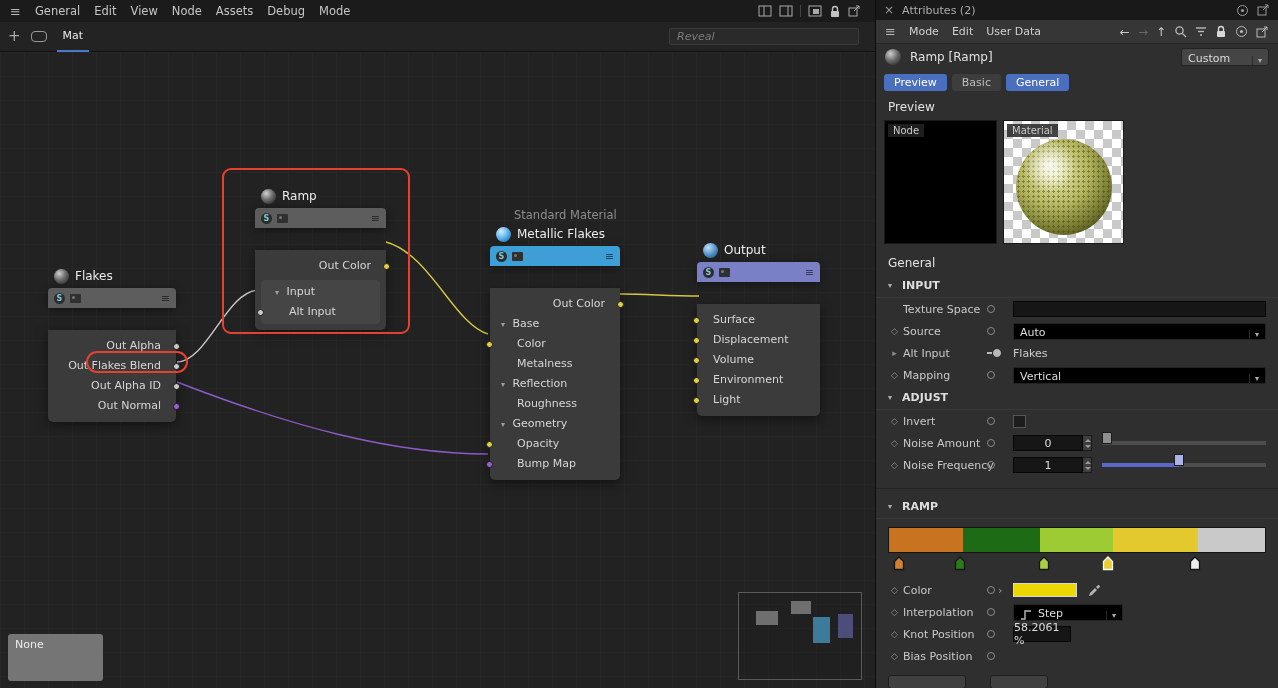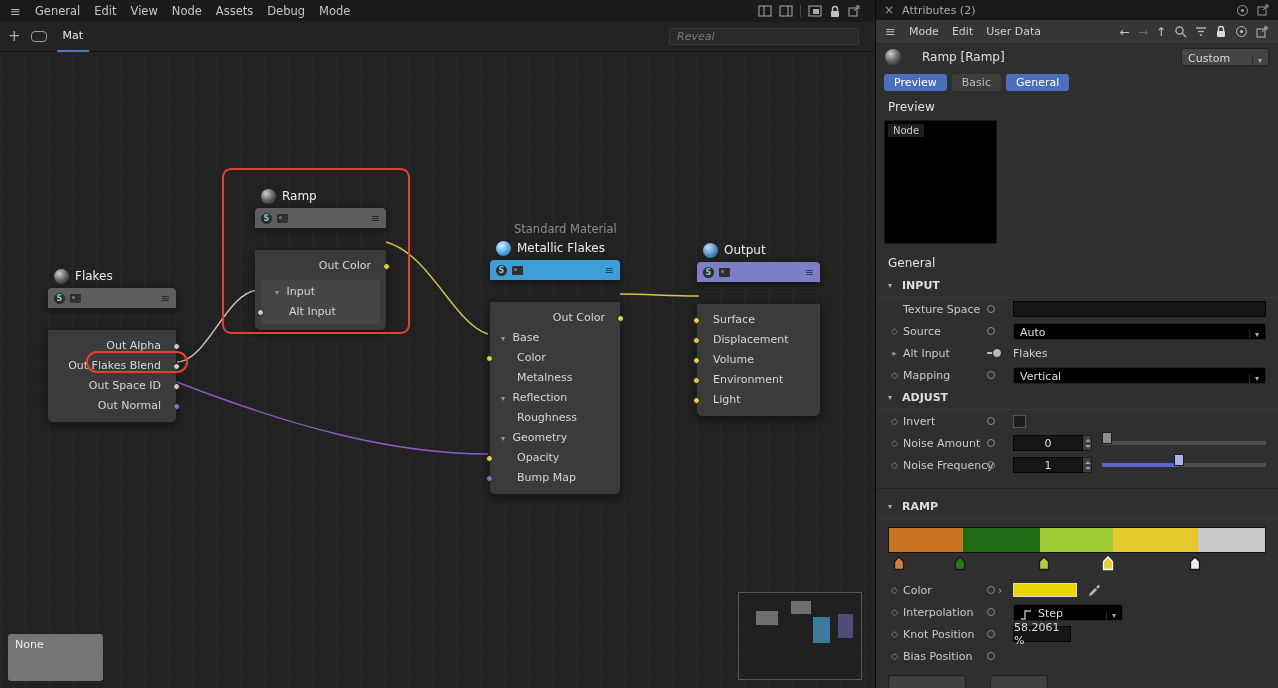--- a/index.html
+++ b/index.html
@@ -84,21 +84,21 @@
   #attrs { position:absolute; left:875px; top:0; width:403px; height:688px; background:#2f2f2f;
     border-left:1px solid #0c0c0c; }
   .a-titlebar { height:20px; background:#191919; display:flex; align-items:center; gap:8px;
     padding:0 8px; color:#ababab; }
   .a-close { color:#9a9a9a; font-size:12px; }
   .a-titlebar .spacer { flex:1; }
   .a-toolbar { height:24px; background:#363636; border-bottom:1px solid #262626; display:flex;
     align-items:center; gap:13px; padding:0 9px; color:#cfcfcf; }
   .a-toolbar .icons { margin-left:auto; display:flex; align-items:center; gap:8px; }
   .arrow { font-size:12px; color:#c8c8c8; } .arrow.dim { color:#666; }
-  .a-objrow { height:26px; display:flex; align-items:center; gap:21px; padding:0 9px; color:#e0e0e0;
+  .a-objrow { height:26px; display:flex; align-items:center; gap:9px; padding:0 9px; color:#e0e0e0;
     font-size:12px; }
   .a-objrow .sphere { width:16px; height:16px; }
   .preset-dd { margin-left:auto; width:88px; height:18px; background:#454545; border:1px solid #222;
     border-radius:3px; display:flex; align-items:flex-end; padding:0 6px; font-size:11px; color:#ddd; }
   .preset-dd .dd-caret { margin-left:auto; border-left:1px solid #2c2c2c; padding-left:5px; color:#aaa; font-size:8px; }
   .a-tabs { height:24px; display:flex; align-items:center; gap:5px; padding:0 8px; }
   .tabbtn { height:17px; border-radius:3px; padding:0 10px; display:flex; align-items:center;
     background:#3d3d3d; color:#bdbdbd; font-size:11px; }
   .tabbtn.active { background:#4a6fbe; color:#fff; }
   .a-heading { padding:6px 12px 4px 12px; color:#e2e2e2; font-size:12px; }
@@ -235,21 +235,21 @@
     <div class="node-body">
       <div class="prow rout">
         <span>Out Alpha</span>
         <i class="dot gray r"></i>
       </div>
       <div class="prow rout">
         <span>Out Flakes Blend</span>
         <i class="dot gray r"></i>
       </div>
       <div class="prow rout">
-        <span>Out Space ID</span>
+        <span>Out Alpha ID</span>
         <i class="dot gray r"></i>
       </div>
       <div class="prow rout">
         <span>Out Normal</span>
         <i class="dot purple r"></i>
       </div>
     </div>
   </div>
 
   <div class="node" style="left:255px; top:186px; width:131px;">
@@ -273,21 +273,21 @@
           <span>Input</span>
         </div>
         <div class="prow alt">
           <i class="dot gray l"></i>
           <span>Alt Input</span>
         </div>
       </div>
     </div>
   </div>
 
-  <div class="node" style="left:490px; top:222px; width:130px;">
+  <div class="node" style="left:490px; top:208px; width:130px;">
     <div class="node-super">Standard Material</div>
     <div class="node-titlerow">
       <span class="sphere blue"></span>
       <span>Metallic Flakes</span>
     </div>
     <div class="node-bar blue">
       <span class="sicon">S</span>
       <span class="imgicon"></span>
       <span class="barmenu">≡</span>
     </div>
@@ -440,20 +440,24 @@
     <span class="tabbtn active">Preview</span>
     <span class="tabbtn">Basic</span>
     <span class="tabbtn active">General</span>
   </div>
 
   <div class="a-heading">Preview</div>
 
   <div class="previews">
     <div class="pbox node-p">
       <span class="chip">Node</span>
+    </div>
+    <div class="pbox mat-p">
+      <span class="mat-sphere"></span>
+      <span class="chip">Material</span>
     </div>
   </div>
 
   <div class="a-heading">General</div>
 
   <div class="sechead">
     <span class="caret">▾</span>
     <span>INPUT</span>
   </div>
   <div class="arow">

